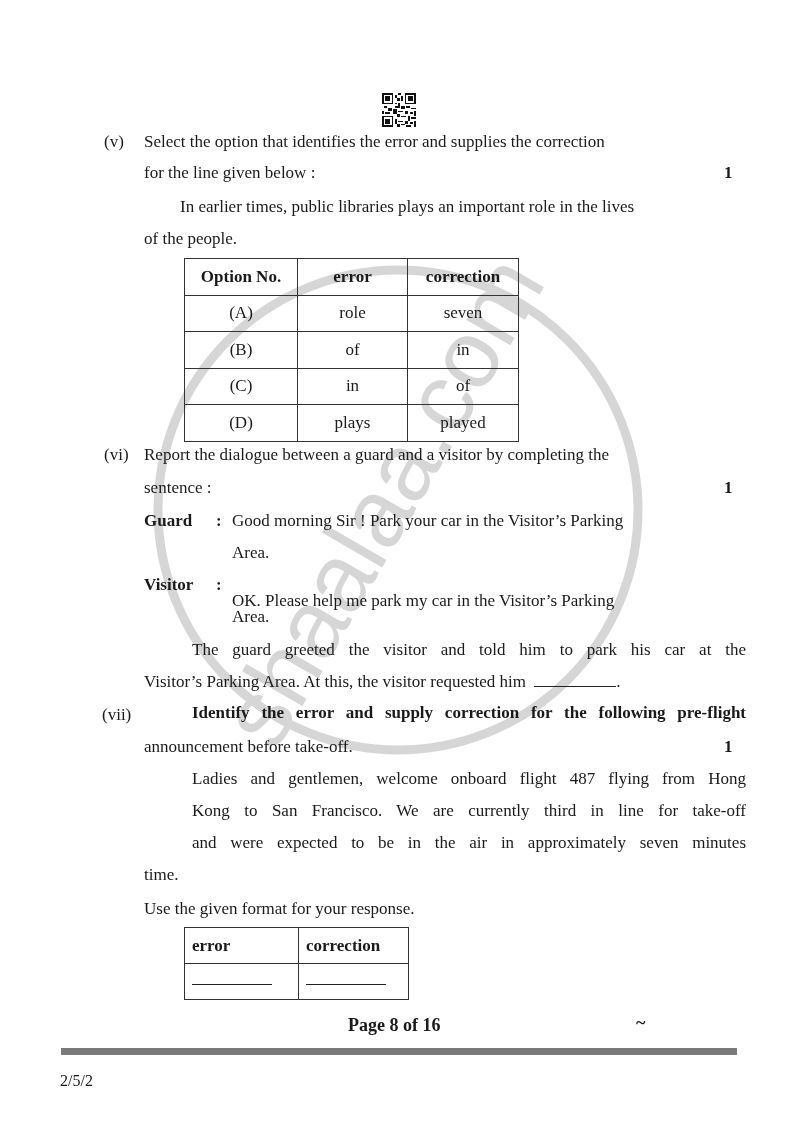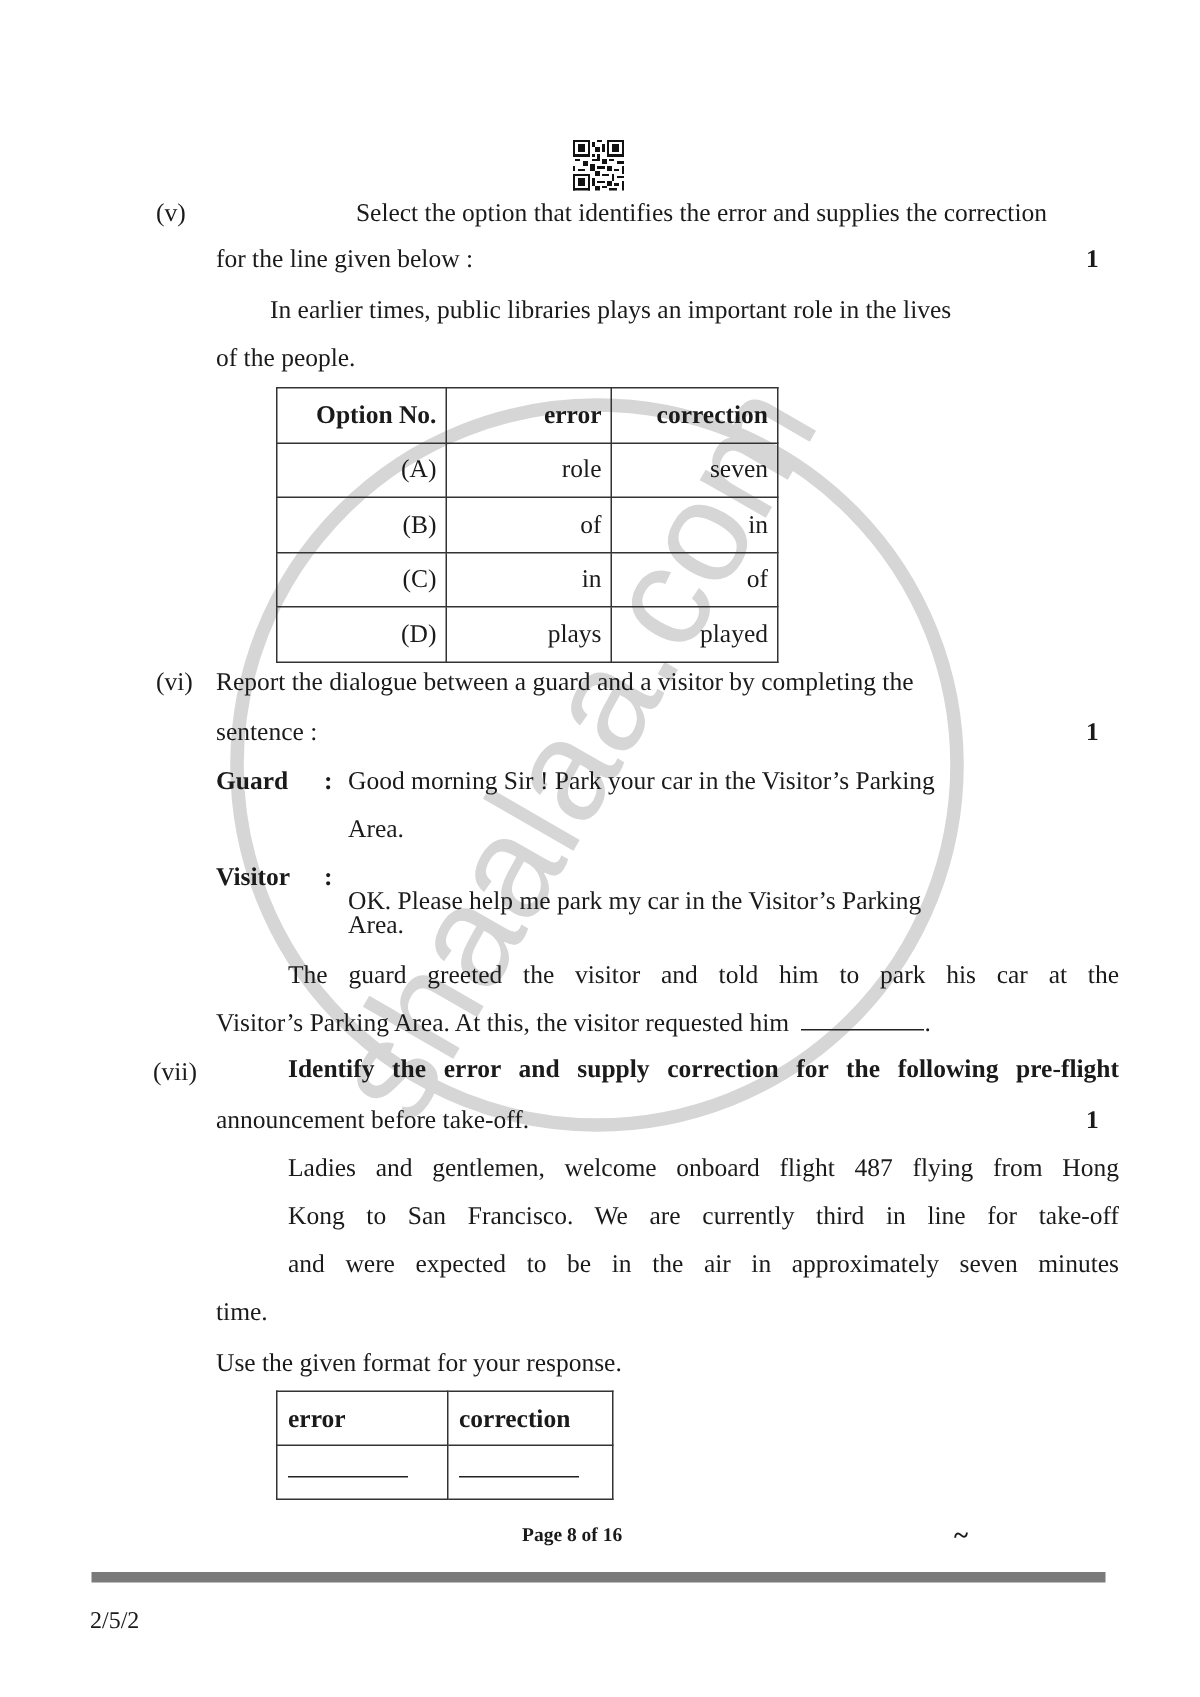--- a/index.html
+++ b/index.html
@@ -23,34 +23,33 @@
       pointer-events: none; z-index: 0;
     }
 
     .content { position: absolute; left: 0; top: 0; width: 800px; z-index: 1; }
 
     .line {
       position: absolute;
       font-size: 17px;
       line-height: 22px;
       white-space: nowrap;
-      text-align: right;
     }
     .justify { text-align: justify; text-align-last: justify; white-space: normal; margin-left: 48px; }
     .qnum { position: absolute; left: 104px; font-size: 17px; line-height: 22px; }
     .marks { position: absolute; left: 724px; font-weight: bold; font-size: 17px; line-height: 22px; }
 
     table.opt {
       position: absolute; left: 184px; top: 258px;
       border-collapse: collapse;
     }
     table.opt td, table.opt th {
       border: 1.5px solid #333;
       height: 36.5px;
-      text-align: right;
+      text-align: center;
       font-size: 17px;
       font-weight: normal;
       padding: 0 6px;
     }
     table.opt th { font-weight: bold; }
     table.opt .c1 { width: 113px; }
     table.opt .c2 { width: 110px; }
     table.opt .c3 { width: 111px; }
 
     .speaker { position: absolute; left: 144px; font-weight: bold; line-height: 22px; }
@@ -66,21 +65,21 @@
       text-align: left;
       padding: 0 7px;
     }
     table.resp th { height: 36px; font-weight: bold; }
     table.resp td { height: 36px; }
     table.resp .rc1 { width: 114px; }
     table.resp .rc2 { width: 110px; }
     .blank-line { display: inline-block; width: 80px; border-bottom: 1.3px solid #222; vertical-align: middle; margin-top: 4px; }
 
     .footer-left { position: absolute; left: 60px; top: 1072px; font-weight: normal; font-size: 16px; }
-    .footer-center { position: absolute; left: 348px; top: 1015px; font-weight: bold; font-size: 13px; }
+    .footer-center { position: absolute; left: 348px; top: 1015px; font-weight: bold; font-size: 18px; }
     .footer-right { position: absolute; left: 636px; top: 1013px; font-weight: bold; font-size: 18px; }
     .footer-bar { position: absolute; left: 61px; top: 1048px; width: 676px; height: 7px; background: #7a7a7a; }
   </style>
 </head>
 <body>
 
 <div class="page">
 
   <svg class="qr" viewBox="0 0 21 21" shape-rendering="crispEdges">
     <rect x="0" y="0" width="21" height="21" fill="#fff"></rect>

